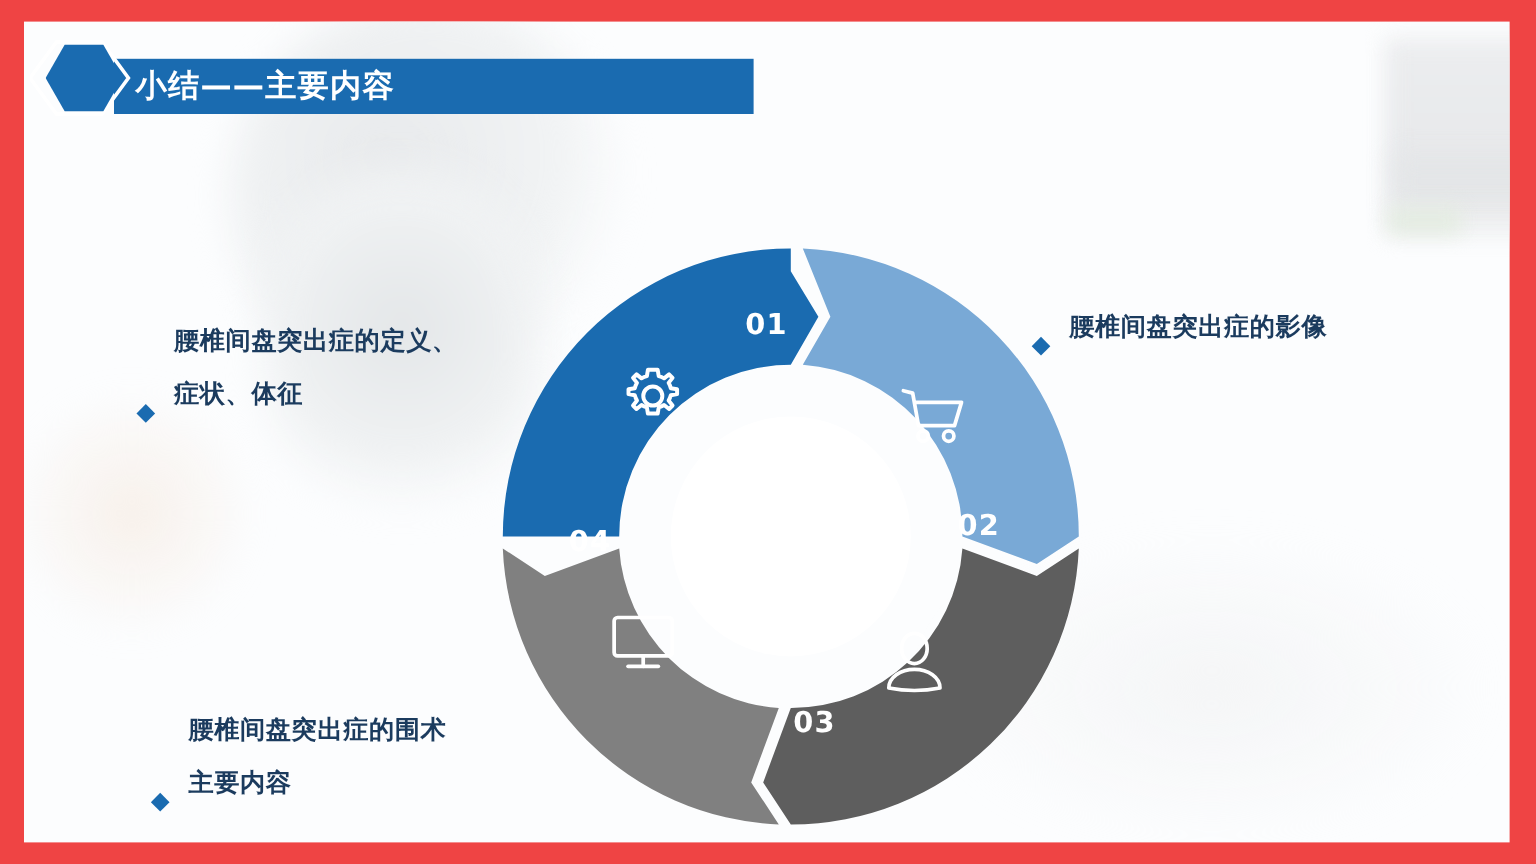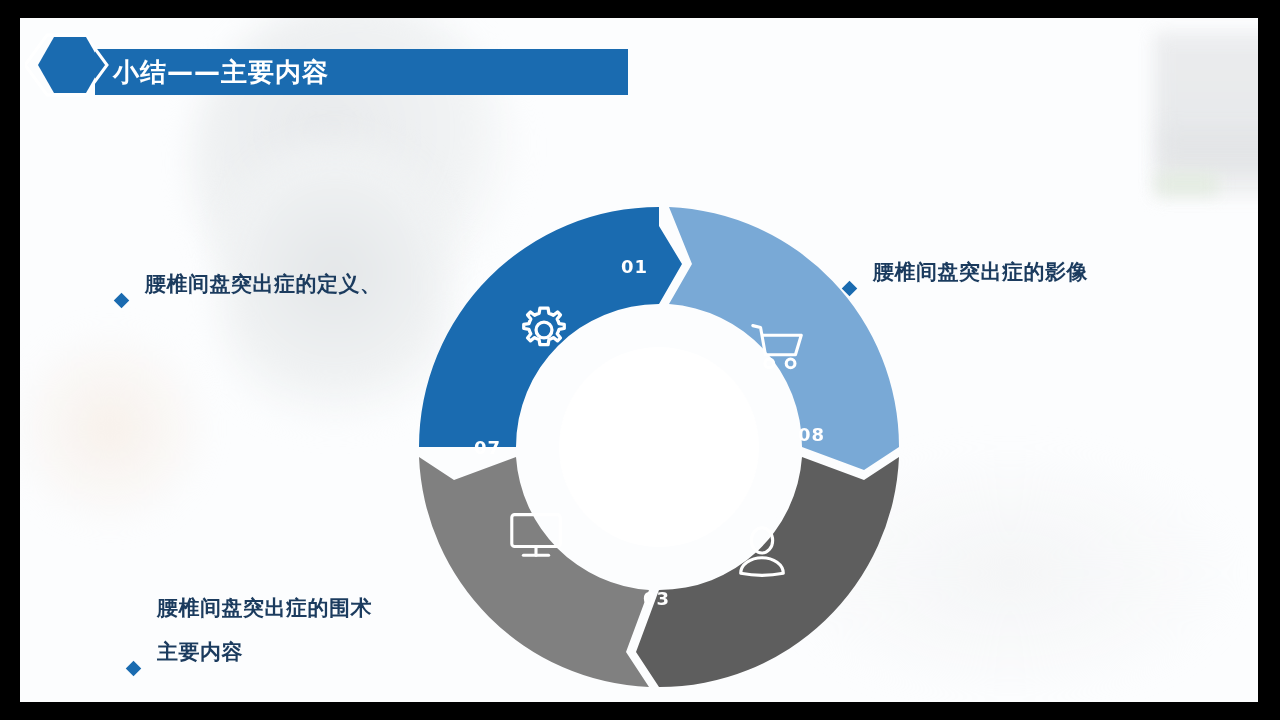--- a/index.html
+++ b/index.html
@@ -3,21 +3,21 @@
 <meta charset="utf-8">
 <style>
   html,body{margin:0;padding:0;}
   body{
     width:1280px;height:720px;overflow:hidden;
     font-family:"DejaVu Sans","Liberation Sans",sans-serif;
     background:#155288;
   }
   #slide{
     position:absolute;left:0;top:0;width:1280px;height:720px;
-    background:#000000;
+    background:#ef4444;
   }
   
   #canvas{
     position:absolute;left:20px;top:18px;width:1238px;height:684px;
     background:#fcfdfe;
     overflow:hidden;
   }
   
   .bg-wash{position:absolute;pointer-events:none;}
   #bg-blob-left{
@@ -65,45 +65,45 @@
   #title-text{
     position:absolute;left:88px;top:23px;
     color:#ffffff;font-size:26px;font-weight:bold;letter-spacing:1px;
     line-height:36px;white-space:nowrap;
   }
 
   
   #donut{position:absolute;left:396px;top:186px;width:486px;height:486px;}
   #donut svg{display:block;}
   .seg-num{
-    position:absolute;color:#ffffff;font-size:18px;font-weight:bold;
+    position:absolute;color:#ffffff;font-size:24px;font-weight:bold;
     letter-spacing:1px;
   }
   #num-01{left:205px;top:52px;}
   #num-02{left:382px;top:220px;}
-  #num-03{left:227px;top:384px;text-align:center;}
+  #num-03{left:245px;top:384px;text-align:center;}
   #num-04{left:58px;top:233px;}
   .seg-icon{position:absolute;width:62px;height:62px;}
   #icon-01{left:97px;top:95px;}
   #icon-02{left:331px;top:110px;}
   #icon-03{left:315px;top:317px;}
   #icon-04{left:89px;top:298px;}
 
   
   .bullet-block{position:absolute;display:flex;align-items:flex-end;}
   .bullet-dot{
     width:11px;height:11px;background:#1a6bb0;
     transform:rotate(45deg);flex:0 0 auto;margin-top:11px;
   }
   .bullet-text{
     margin-left:18px;color:#1b3b5e;font-weight:bold;font-size:21px;
     line-height:44px;letter-spacing:.5px;
   }
   #block-01{left:96px;top:244px;width:340px;}
-  #block-02{left:824px;top:232px;width:330px;}
+  #block-02{left:842px;top:232px;width:330px;}
   #block-03{left:875px;top:562px;width:330px;}
   #block-04{left:108px;top:568px;width:340px;}
 </style>
 </head>
 <body>
 
 <div id="slide">
   <div id="canvas">
 
     <div class="bg-wash" id="bg-warm"></div>
@@ -160,23 +160,23 @@
                  L 233 386
                  A 143 143 0 0 1 100 253
                  L 38 276
                  L 3 253
                  Z"></path>
 
         <circle cx="243" cy="243" r="100" fill="#ffffff"></circle>
       </svg>
 
       <div class="seg-num" id="num-01">01</div>
-      <div class="seg-num" id="num-02">08</div>
+      <div class="seg-num" id="num-02">02</div>
       <div class="seg-num" id="num-03">03</div>
-      <div class="seg-num" id="num-04">07</div>
+      <div class="seg-num" id="num-04">04</div>
 
       <svg class="seg-icon" id="icon-01" viewBox="0 0 64 64">
         <g fill="none" stroke="#ffffff" stroke-width="3.4" stroke-linejoin="round" stroke-linecap="round">
           <path d="M32 9.5 l4.2 0 0.9 5.4 a18 18 0 0 1 4.6 1.9 l4.3-3.4 3 3 -3.4 4.3 a18 18 0 0 1 1.9 4.6 l5.4 0.9 0 4.2 -5.4 0.9 a18 18 0 0 1 -1.9 4.6 l3.4 4.3 -3 3 -4.3-3.4 a18 18 0 0 1 -4.6 1.9 l-0.9 5.4 -4.2 0 -4.2 0 -0.9-5.4 a18 18 0 0 1 -4.6-1.9 l-4.3 3.4 -3-3 3.4-4.3 a18 18 0 0 1 -1.9-4.6 l-5.4-0.9 0-4.2 5.4-0.9 a18 18 0 0 1 1.9-4.6 l-3.4-4.3 3-3 4.3 3.4 a18 18 0 0 1 4.6-1.9 l0.9-5.4 z"></path>
           <circle cx="32" cy="32" r="8.2"></circle>
         </g>
       </svg>
 
       <svg class="seg-icon" id="icon-02" viewBox="0 0 64 64">
         <g fill="none" stroke="#ffffff" stroke-width="3.2" stroke-linejoin="round" stroke-linecap="round">
@@ -199,20 +199,21 @@
           <path d="M32 46 L32 55"></path>
           <path d="M19 55 L45 55"></path>
         </g>
       </svg>
     </div>
 
     <div class="bullet-block" id="block-01">
       <div class="bullet-dot"></div>
       <div class="bullet-text">
         <div>腰椎间盘突出症的定义、</div>
+        <div>症状、体征</div>
       </div>
     </div>
 
     <div class="bullet-block" id="block-02">
       <div class="bullet-dot"></div>
       <div class="bullet-text">
         <div>腰椎间盘突出症的影像</div>
       </div>
     </div>
 

